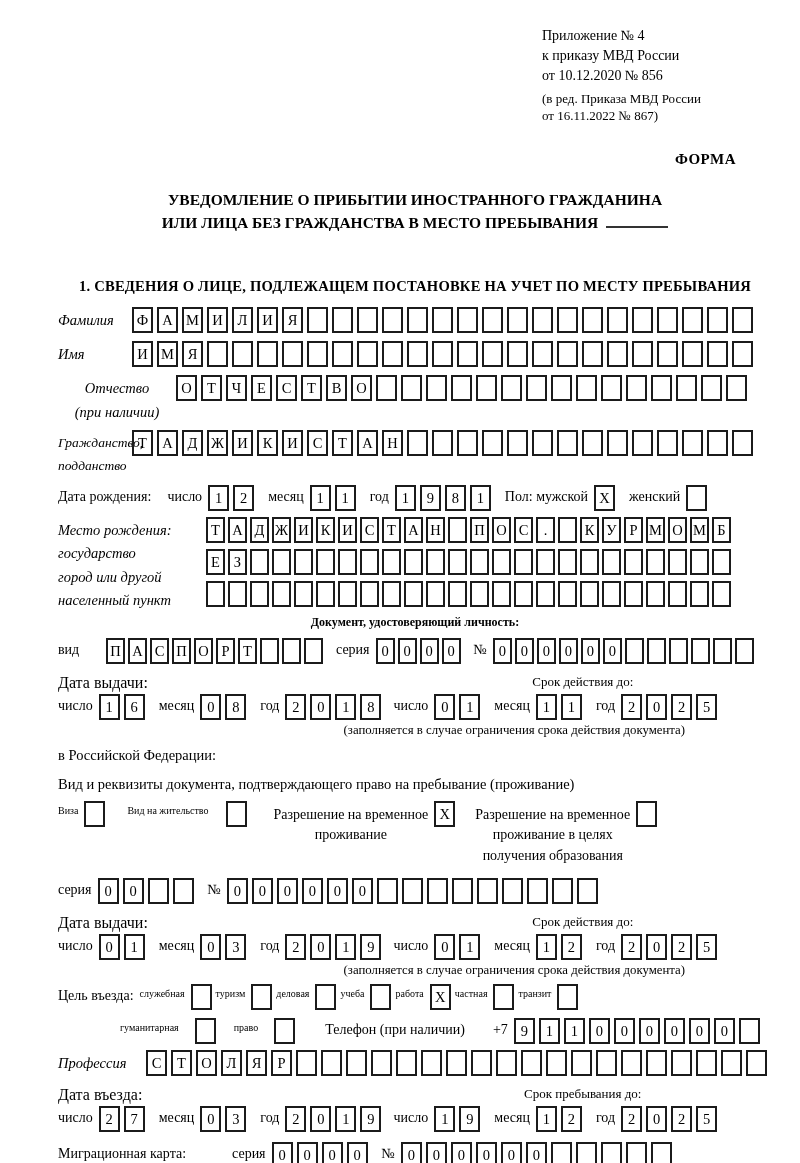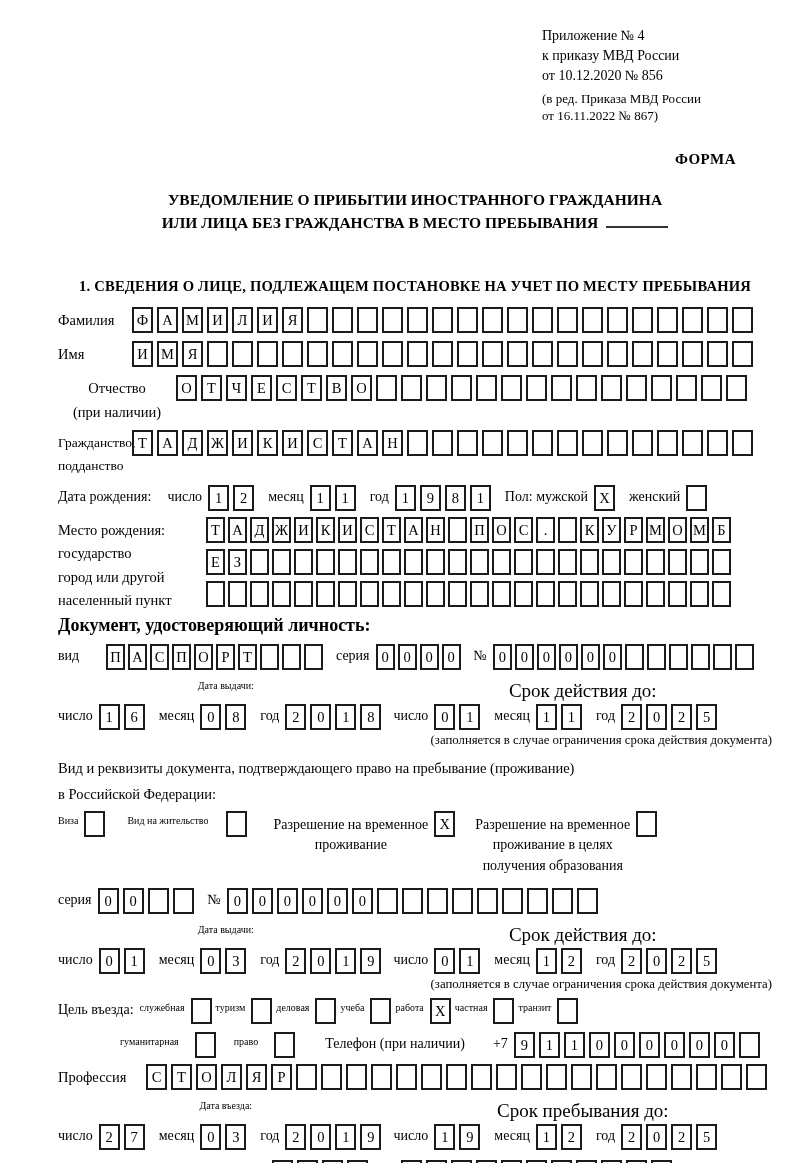--- a/index.html
+++ b/index.html
@@ -16,44 +16,44 @@
   .hdr-block .small { font-size:13px; line-height:1.35; margin-top:4px; }
   .forma { text-align:right; font-weight:bold; font-size:15px; margin:26px 36px 16px 0; letter-spacing:.5px; }
 
   
   .title { text-align:center; font-weight:bold; font-size:15.5px; line-height:1.5; margin-top:20px; }
   .blank-line { display:inline-block; width:62px; border-bottom:2px solid #333; height:13px; margin-left:8px; }
   .sec-head { text-align:center; font-weight:bold; font-size:14.6px; margin-top:44px; letter-spacing:.2px; }
 
   
   .row { display:flex; align-items:flex-start; margin-top:8px; }
-  .lbl { font-size:14.5px; line-height:1.35; padding-top:4px; white-space:nowrap; }
+  .lbl { font-size:14.5px; line-height:1.35; padding-top:4px; white-space:nowrap;font-style:italic; }
   .lblcol { flex:none; }
   .w74 { width:74px; } .w118 { width:118px;text-align:center; } .w148 { width:148px; } .w88 { width:88px; }
 
   .cells { display:inline-flex; flex:none; }
   .cell {
     display:inline-flex; align-items:center; justify-content:center;
     width:17px; height:22px; border:2px solid #1b1b1b; margin-right:4px;
     font-size:14.5px; line-height:1;
   }
   .sm .cell { width:15px; margin-right:3px; }
   .mini-lbl { font-size:14px; padding:4px 6px 0 10px; white-space:nowrap; }
   .mini-lbl.first { padding-left:0; }
 
   
   .two-col-titles { display:flex; margin-top:10px; }
-  .two-col-titles .t-left { width:47%; text-align:center; font-size:10px; }
-  .two-col-titles .t-right { width:53%; text-align:center; font-size:19px; }
+  .two-col-titles .t-left { width:47%; text-align:left; font-size:16px; }
+  .two-col-titles .t-right { width:53%; text-align:center; font-size:13px; }
   .dates-row { display:flex; margin-top:2px; }
   .date-group { display:flex; align-items:flex-start; }
   .date-group.left { width:47%; }
   .note-row { display:flex; }
   .note-row .spacer { width:40%; }
-  .note { font-size:12.8px; margin-top:3px; text-align:right; flex:1; }
+  .note { font-size:12.8px; margin-top:3px; text-align:left; flex:1; }
 
   
   .opt { display:flex; align-items:flex-start; }
   .opt .olabel { font-size:10px; padding-top:4px; margin-right:6px; white-space:nowrap; }
   .opt .olabel.multi { white-space:normal; text-align:center; line-height:1.45; font-size:14px; }
   .stack { display:flex; flex-direction:column; }
 
   .resdoc-line { font-size:14.5px; margin-top:12px; }
   .visa-row { display:flex; align-items:flex-start; margin-top:8px; }
 
@@ -322,21 +322,21 @@
           <span class="cell"></span>
           <span class="cell"></span>
           <span class="cell"></span>
           <span class="cell"></span>
           <span class="cell"></span>
           <span class="cell"></span>
         </div>
     </div>
   </div>
 
-  <div style="font-weight:bold;font-size:18px;margin-top:4px">Документ, удостоверяющий личность:</div>
+  <div style="text-align:center;font-weight:bold;font-size:12px;margin-top:4px">Документ, удостоверяющий личность:</div>
   <div class="row mt4">
     <span class="mini-lbl first" style="width:42px">вид</span>
     <span class="cells sm">
         <span class="cell">П</span>
         <span class="cell">А</span>
         <span class="cell">С</span>
         <span class="cell">П</span>
         <span class="cell">О</span>
         <span class="cell">Р</span>
         <span class="cell">Т</span>
@@ -410,22 +410,22 @@
           <span class="cell">2</span>
           <span class="cell">5</span>
         </span>
     </div>
   </div>
   <div class="note-row">
     <div class="spacer"></div>
     <div class="note">(заполняется в случае ограничения срока действия документа)</div>
   </div>
 
+  <div class="resdoc-line" style="margin-top:9px">в Российской Федерации:</div>
   <div class="resdoc-line">Вид и реквизиты документа, подтверждающего право на пребывание (проживание)</div>
-  <div class="resdoc-line" style="margin-top:9px">в Российской Федерации:</div>
 
   <div class="visa-row">
     <div class="opt">
       <span class="olabel">Виза</span>
       <span class="cells">
           <span class="cell"></span>
         </span>
     </div>
     <div class="opt" style="margin-left:18px">
       <span class="olabel">Вид на жительство</span>

